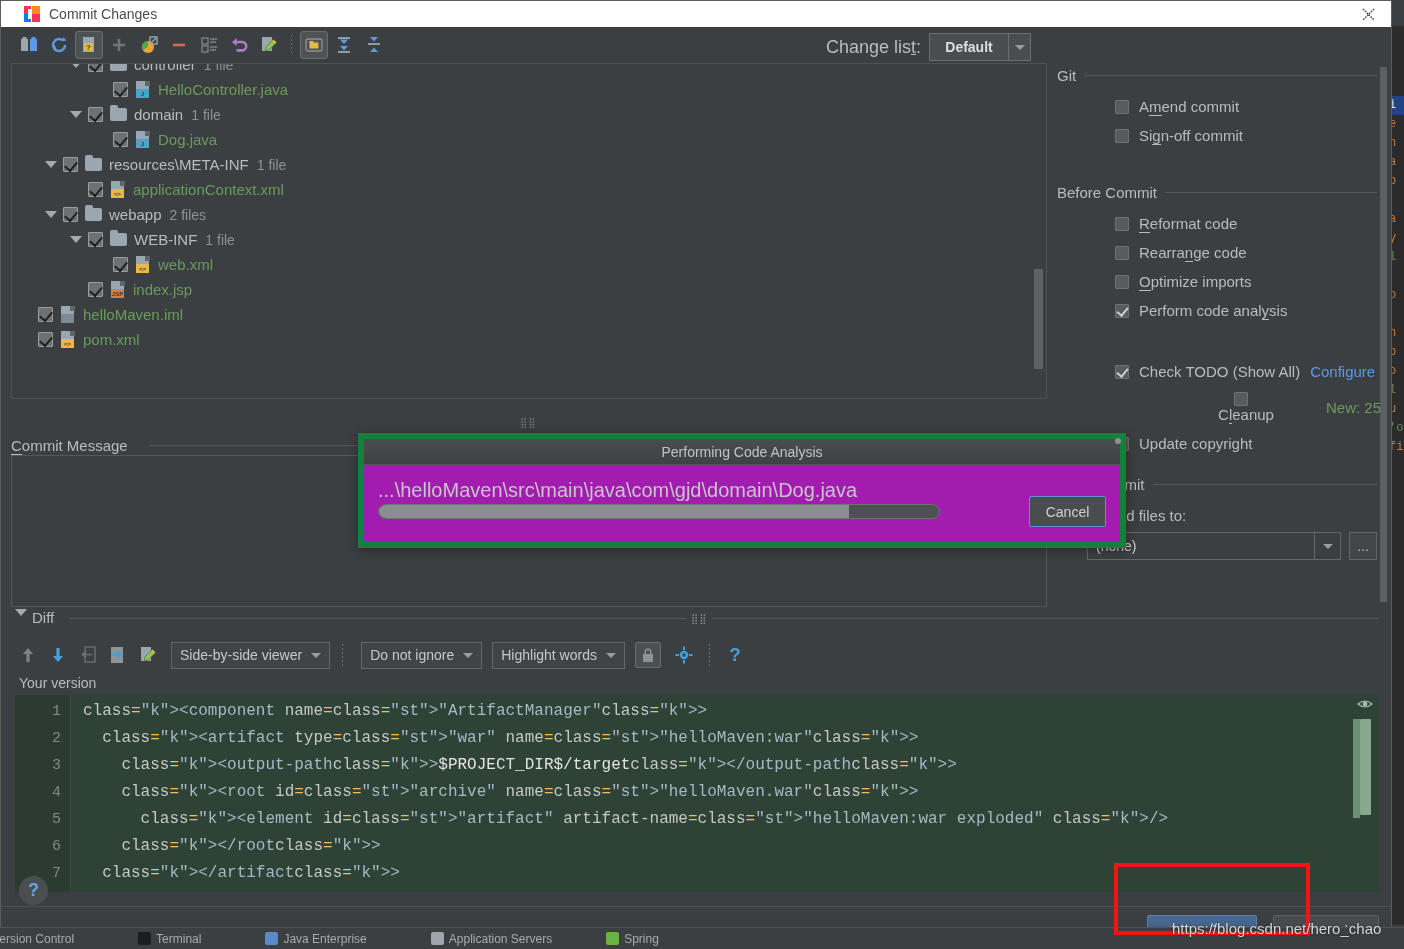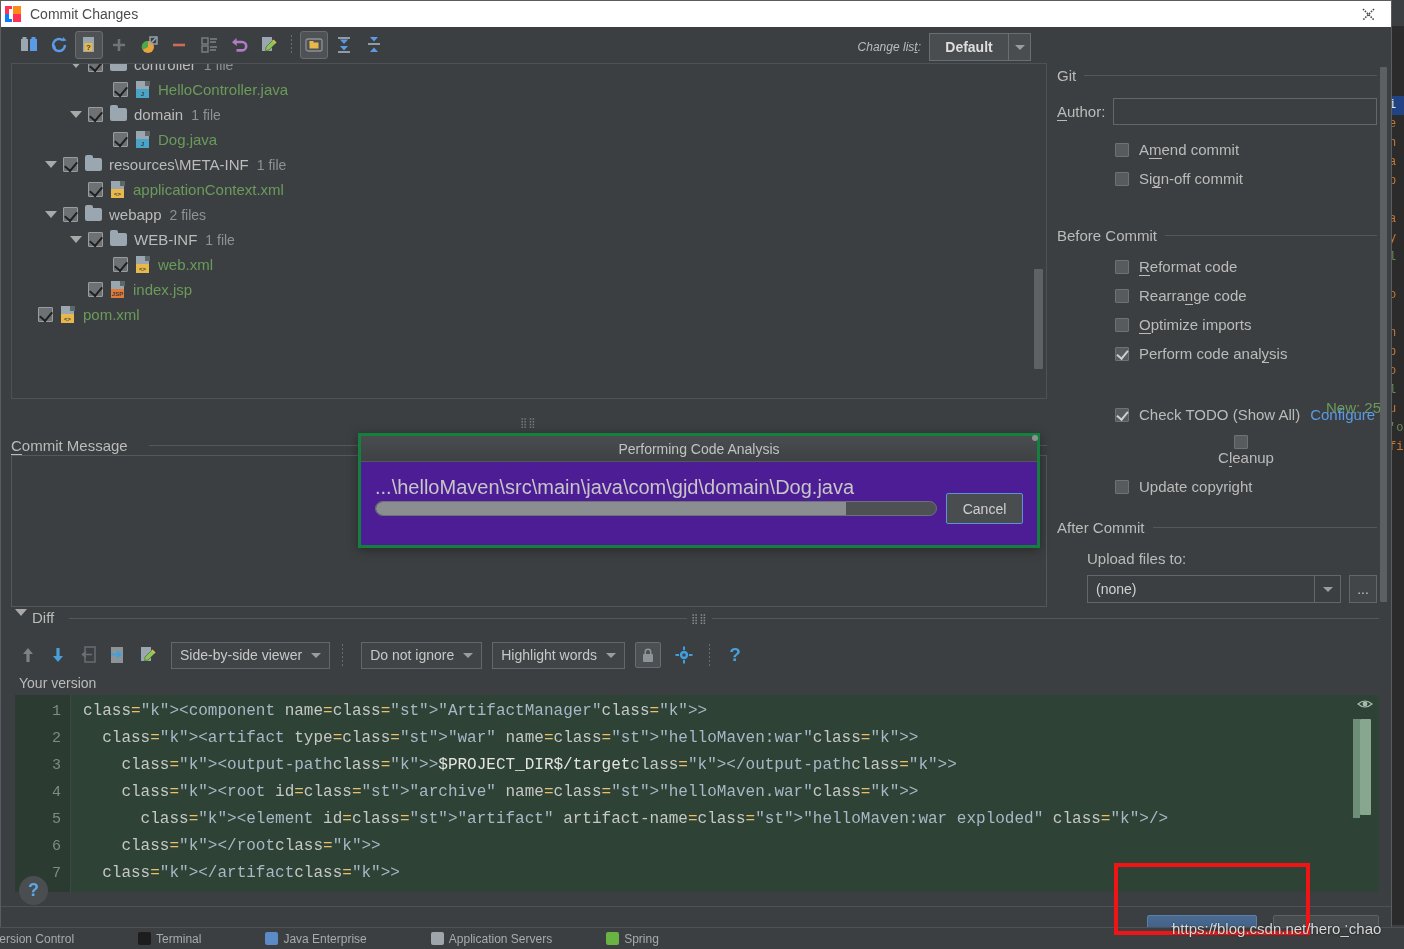--- a/index.html
+++ b/index.html
@@ -54,21 +54,21 @@
   
   .dialog {
     position: absolute; left: 0; top: 0; width: 1392px; height: 928px;
     background: #3c3f41;
     border: 1px solid #5a5d5f;
     display: flex; flex-direction: column;
   }
   .titlebar {
     height: 26px; background: #ffffff;
     display: flex; align-items: center;
-    padding-left: 4px;
+    padding-left: 23px;
     flex: none;
     position: relative;
   }
   .title-ico {
     width: 16px; height: 16px; margin-right: 9px; position: relative; flex: none;
   }
   .title-ico .q1 { position:absolute; left:0; top:0; width:7px; height:8px; background:#fe3152; }
   .title-ico .q2 { position:absolute; left:8px; top:0; width:8px; height:8px; background:#fd8b1c; }
   .title-ico .q3 { position:absolute; left:0; top:8px; width:7px; height:8px; background:#087cfa; }
   .title-ico .q4 { position:absolute; left:8px; top:8px; width:8px; height:8px; background:#fe3152; }
@@ -96,21 +96,21 @@
   }
   .tb-btn.sel { background: #4e5254; border: 1px solid #6a6d6f; }
   .tb-sep { width: 1px; height: 20px; margin: 0 6px;
             background: repeating-linear-gradient(to bottom,#6a6d6f 0 2px, transparent 2px 4px); }
 
   
   .changelist {
     position: absolute; right: 360px; top: 6px;
     display: flex; align-items: center; gap: 8px;
   }
-  .changelist .lbl { font-size: 12px; color: #bbbbbb; font-style: italic; }
+  .changelist .lbl { font-size: 18px; color: #bbbbbb; }
   .cl-combo {
     display:flex; height: 28px; border: 1px solid #6b6e70; background: #4a4d4f; cursor: pointer;
   }
   .cl-combo .val {
     min-width: 78px; padding: 12px 12px; display:flex; align-items:center; justify-content:center;
     font-size: 14px; font-weight: bold; color: #dedede;
   }
   .cl-combo .arrow {
     width: 22px; border-left: 1px solid #6b6e70; display:flex; align-items:center; justify-content:center;
   }
@@ -184,22 +184,22 @@
   .cm-box {
     position: absolute; left: 10px; top: 428px; width: 1036px; height: 152px;
     border: 1px solid #555859; background: #3c3f41;
   }
   .cm-line {
     position: absolute; left: 148px; top: 418px; width: 898px; height: 1px; background: #555859;
   }
 
   
   .progress-dlg {
-    position: absolute; left: 357px; top: 406px; width: 682px; height: 115px;
-    background: #4c1d95; border: 3px solid #15803d;
+    position: absolute; left: 357px; top: 406px; width: 768px; height: 115px;
+    background: #a21caf; border: 6px solid #15803d;
     box-shadow: 0 2px 10px rgba(0,0,0,.35);
     z-index: 10;
   }
   .pd-title {
     height: 26px; background: linear-gradient(to bottom,#4a4d4f,#3f4244);
     border-bottom: 1px solid #545759;
     display:flex; align-items:center; justify-content:center;
     font-size: 14px; color: #c2c2c2;
   }
   .pd-path {
@@ -602,20 +602,31 @@
               </span>
               <span class="fname-green">index.jsp</span>
             </div>
             <div class="trow">
               <span style="display:inline-block;width:8px"></span>
               <span style="display:inline-block;width:18px"></span>
               <span class="cbx"></span>
               <span class="fico">
                 <span class="sheet"></span>
                 <span class="fold"></span>
+                <span class="tag tag-iml"></span>
+              </span>
+              <span class="fname-green">helloMaven.iml</span>
+            </div>
+            <div class="trow">
+              <span style="display:inline-block;width:8px"></span>
+              <span style="display:inline-block;width:18px"></span>
+              <span class="cbx"></span>
+              <span class="fico">
+                <span class="sheet"></span>
+                <span class="fold"></span>
                 <span class="tag tag-x">&lt;&gt;</span>
               </span>
               <span class="fname-green">pom.xml</span>
             </div>
           </div>
         <div class="tree-scroll"></div>
       </div>
       <div class="new-count">New: 25</div>
       <div class="splitter-dots">⣿⣿</div>
 
@@ -633,24 +644,20 @@
         <div class="pd-cancel">Cancel</div>
       </div>
 
       <div class="opts">
 
         <div class="grp-head">
           <span class="t">Git</span>
           <span class="ln"></span>
         </div>
 
-        <div class="author-row">
-          <span class="author-lab"><u>A</u>uthor:</span>
-          <input class="author-input" type="text" value="" style="">
-        </div>
 
         <div id="git-checks">
             <div class="row" style="margin-left: 42px;">
               <span class="ck"></span>
               <span class="lab">A<u>m</u>end commit</span>
             </div>
             <div class="row" style="margin-left: 42px;">
               <span class="ck"></span>
               <span class="lab">Si<u>g</u>n-off commit</span>
             </div>

